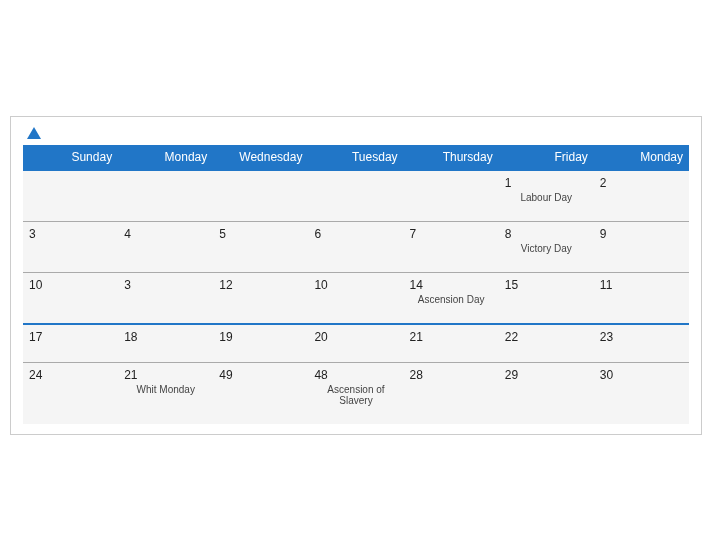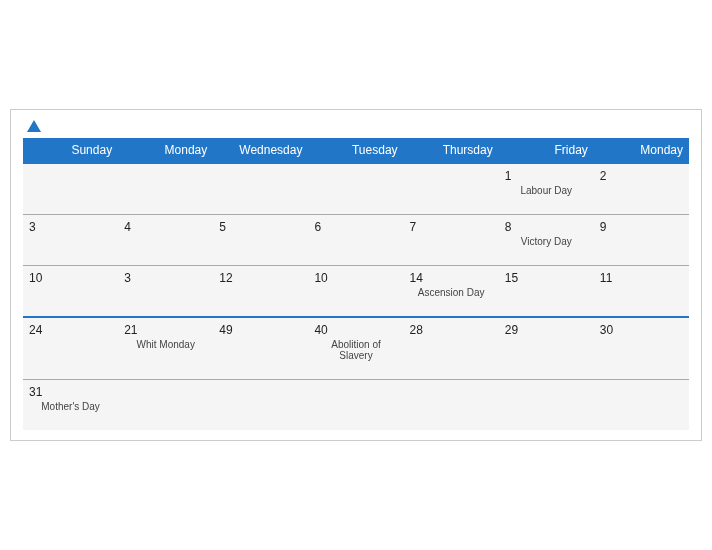--- a/index.html
+++ b/index.html
@@ -196,50 +196,61 @@
           </td>
           <td>
             <span class="day-number">15</span>
           </td>
           <td>
             <span class="day-number">11</span>
           </td>
         </tr>
         <tr>
           <td>
+            <span class="day-number">17</span>
+          </td>
+          <td>
+            <span class="day-number">18</span>
+          </td>
+          <td>
+            <span class="day-number">19</span>
+          </td>
+          <td>
+            <span class="day-number">20</span>
+          </td>
+          <td>
+            <span class="day-number">21</span>
+          </td>
+          <td>
+            <span class="day-number">22</span>
+          </td>
+          <td>
+            <span class="day-number">23</span>
+          </td>
+        </tr>
+        <tr>
+          <td>
             <span class="day-number">24</span>
           </td>
           <td>
             <span class="day-number">21</span>
             <span class="holiday">Whit Monday</span>
           </td>
           <td>
             <span class="day-number">49</span>
           </td>
           <td>
-            <span class="day-number">40</span>
-            <span class="holiday">Abolition of Slavery</span>
+            <span class="day-number">48</span>
+            <span class="holiday">Ascension of Slavery</span>
           </td>
           <td>
             <span class="day-number">28</span>
           </td>
           <td>
             <span class="day-number">29</span>
           </td>
           <td>
             <span class="day-number">30</span>
           </td>
-        </tr>
-        <tr>
-          <td>
-            <span class="day-number">31</span>
-            <span class="holiday">Mother's Day</span>
-          </td>
-          <td></td>
-          <td></td>
-          <td></td>
-          <td></td>
-          <td></td>
-          <td></td>
         </tr>
       </tbody>
   </table>
 </div>
 
 </body></html>

